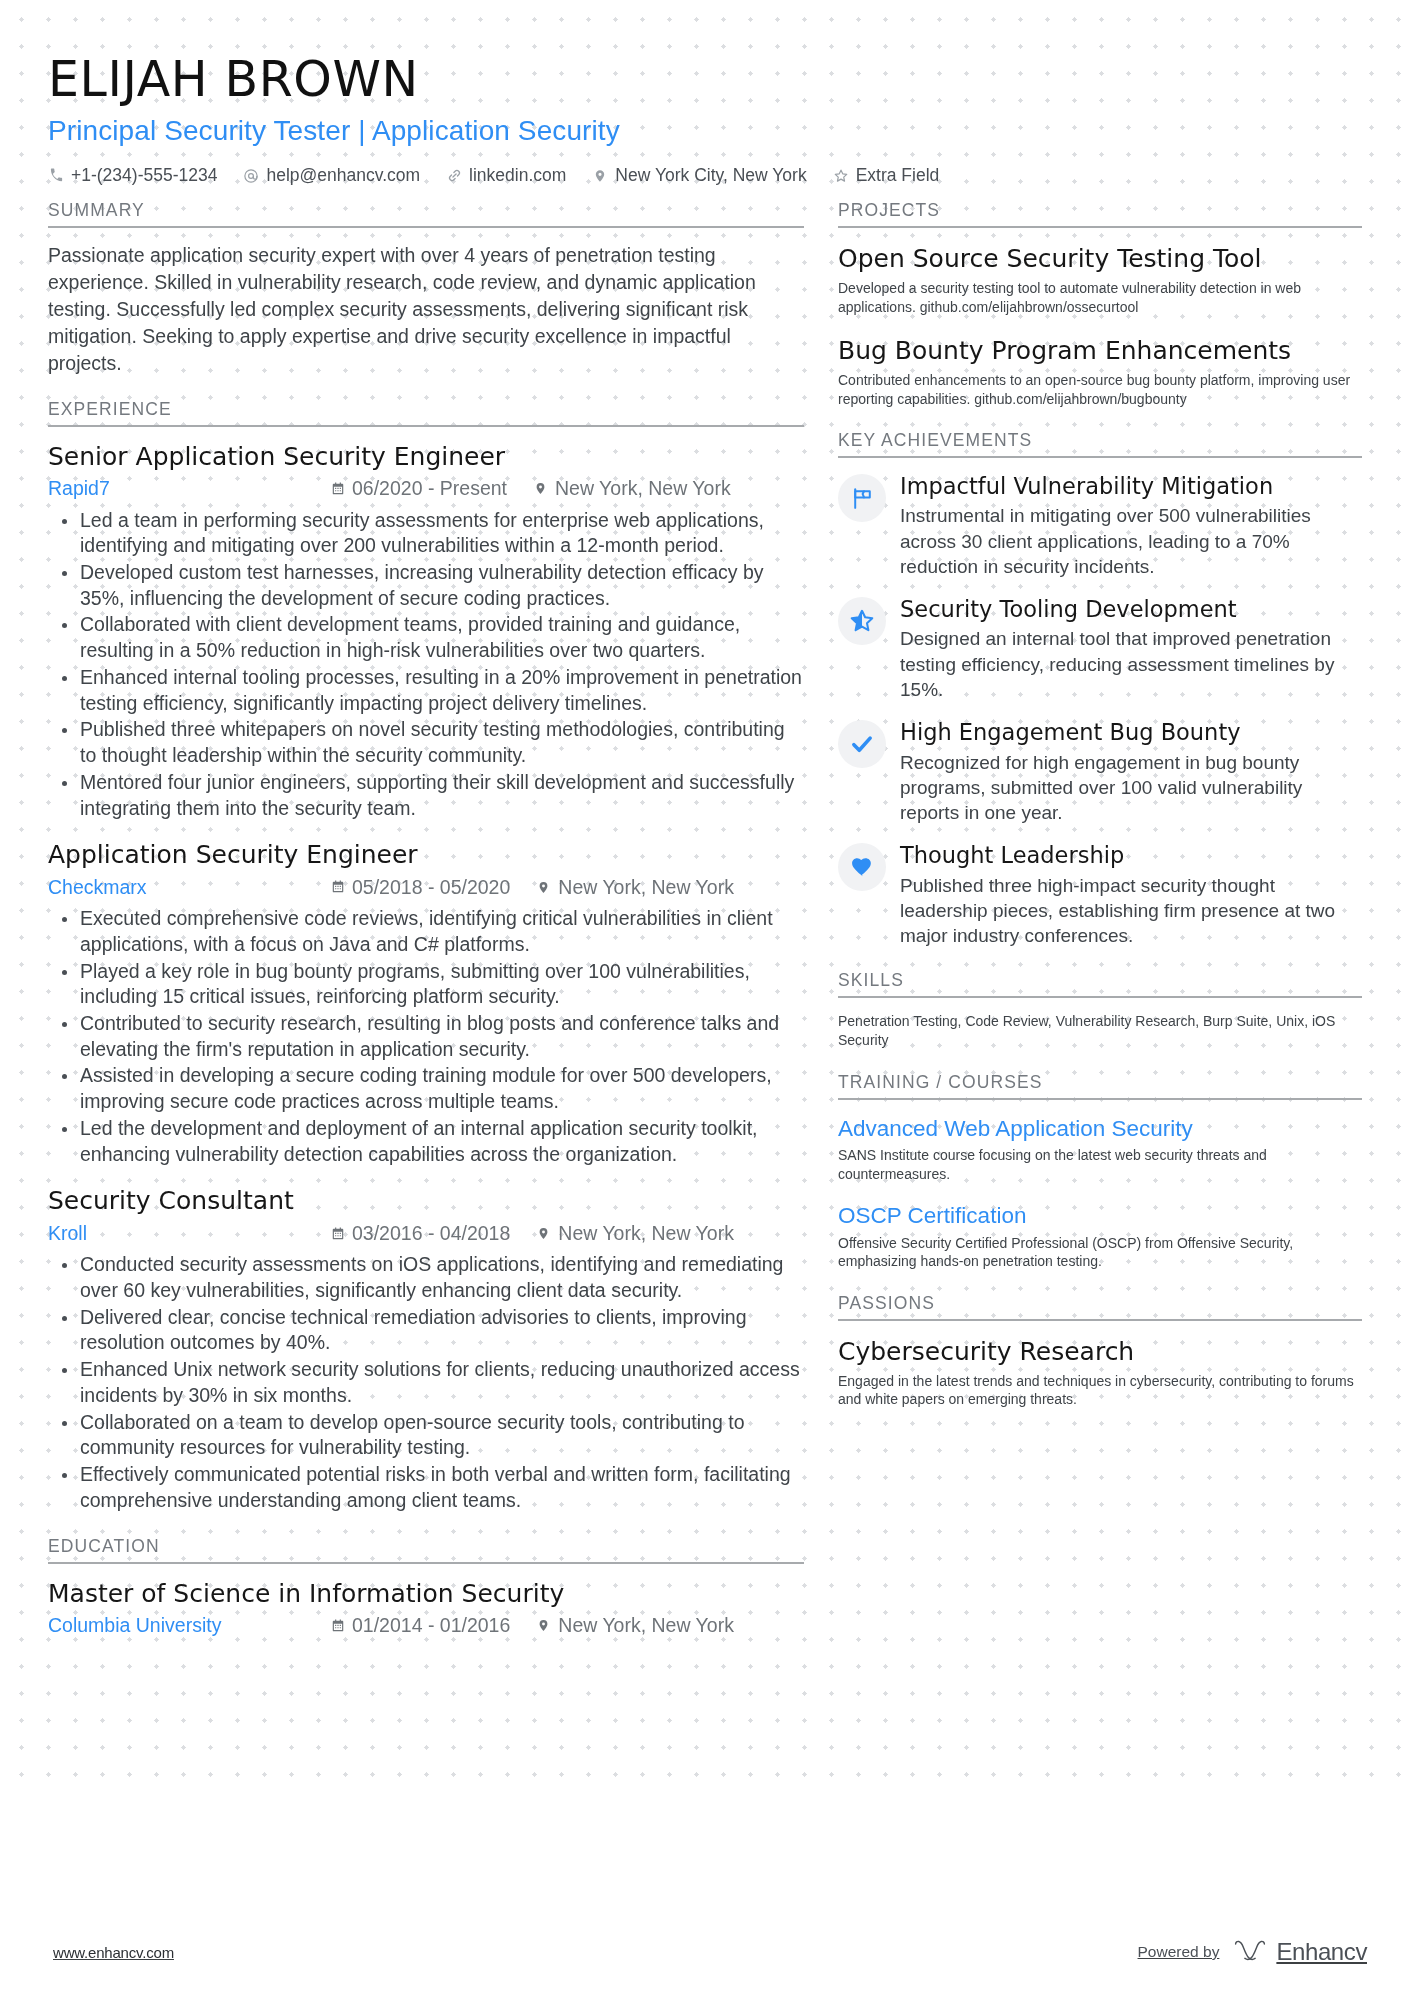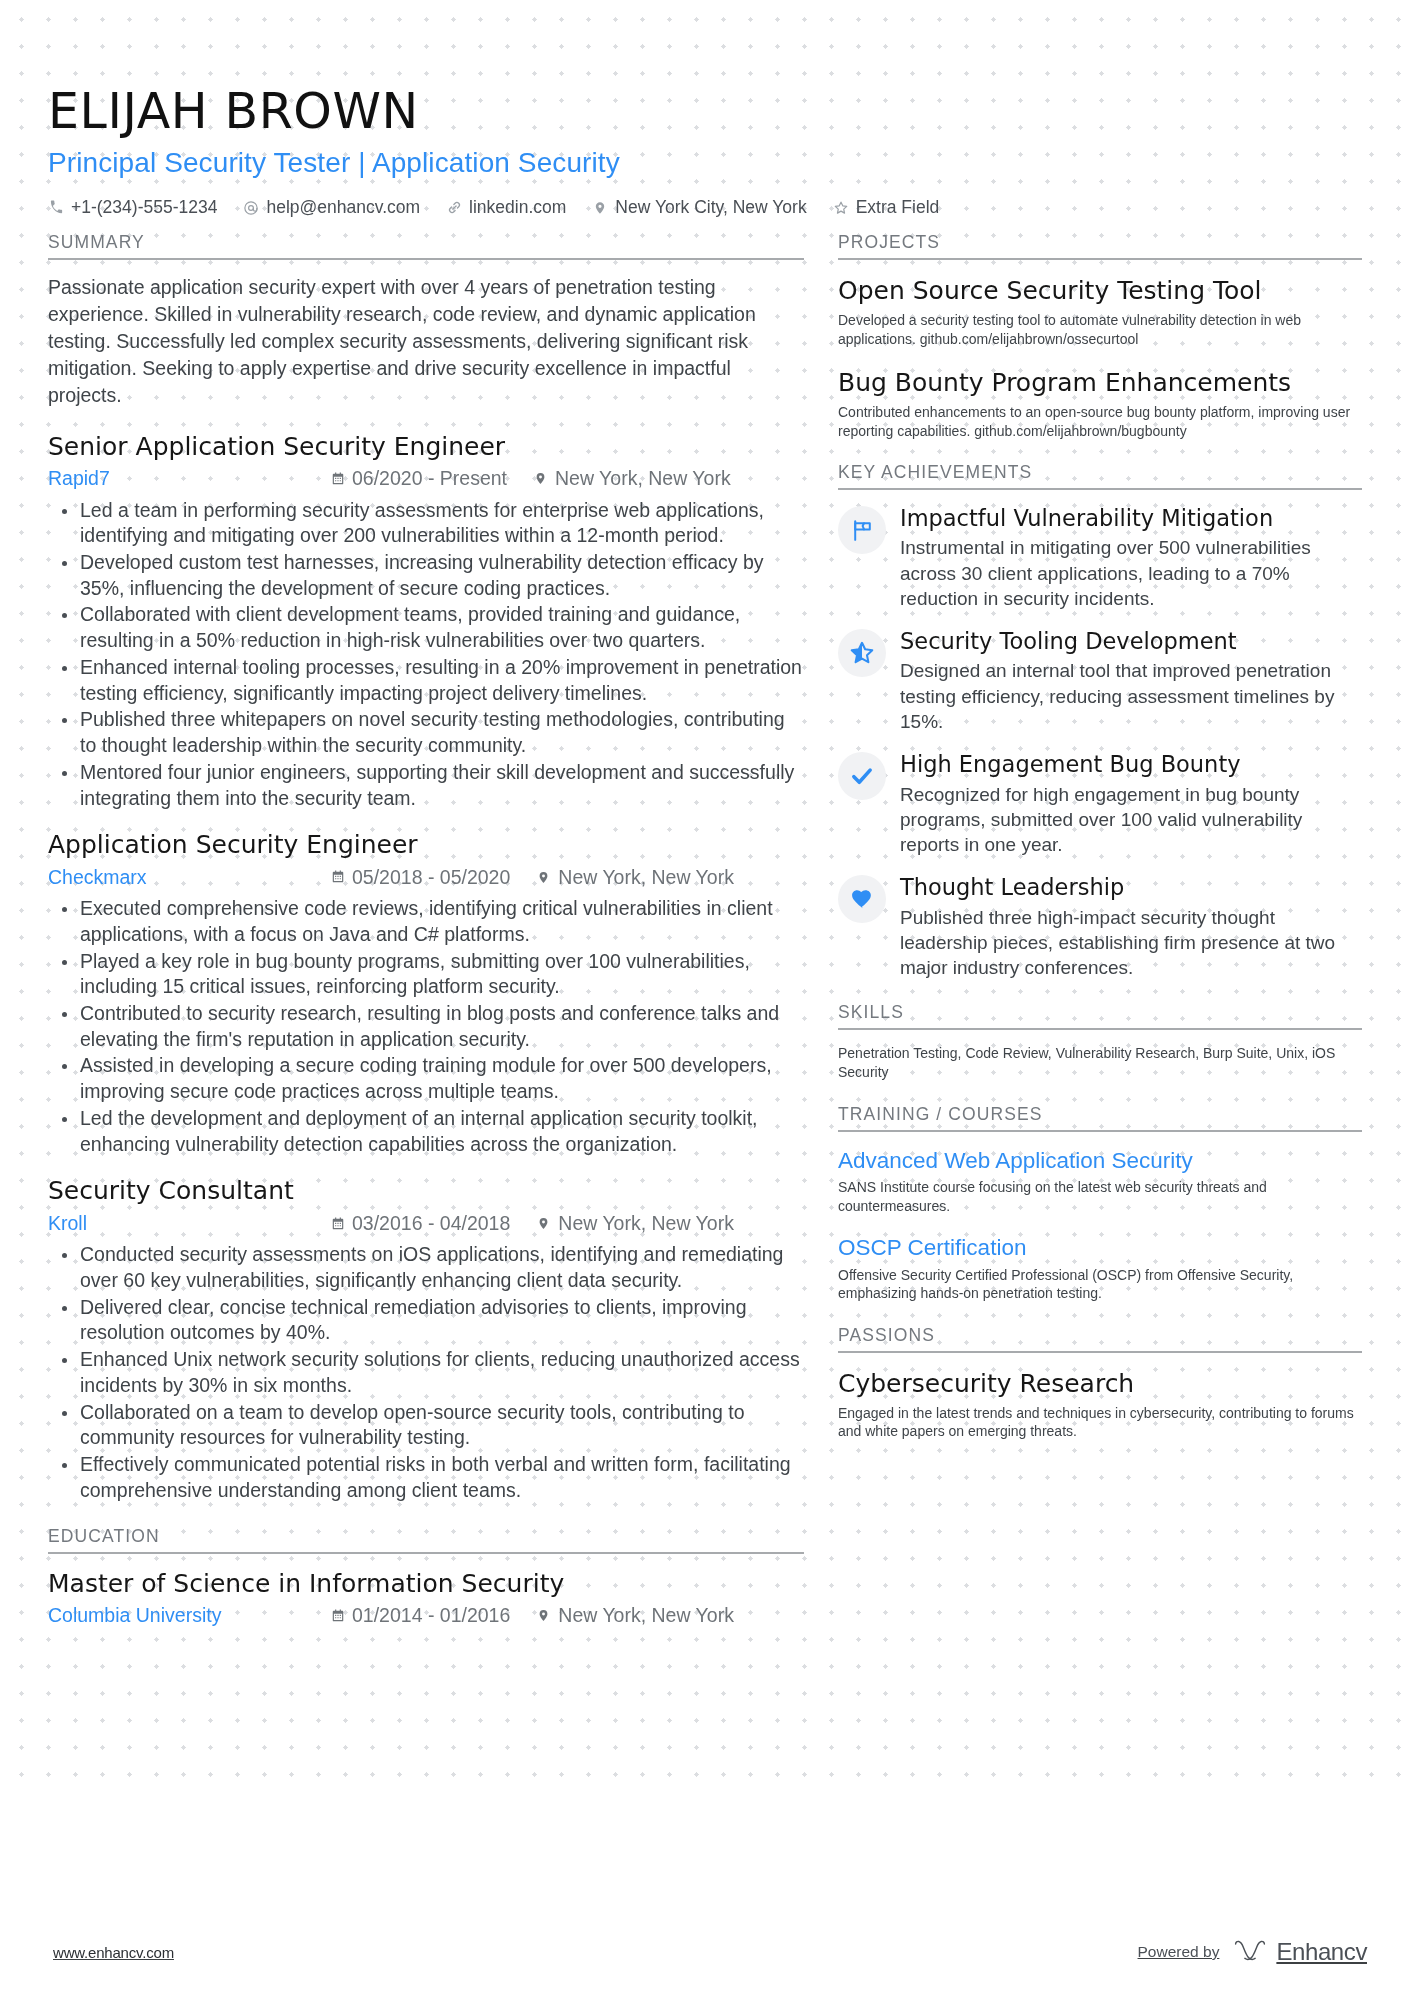--- a/index.html
+++ b/index.html
@@ -29,21 +29,20 @@
     pointer-events: none;
     z-index: 0;
   }
 
   #page {
     position: relative;
     z-index: 1;
     width: 1410px;
     height: 1567px;
     padding: 40px 48px 16px 48px;
-    margin-top: 32px;
   }
 
   
   .hdr-name {
     font-family: "DejaVu Sans", sans-serif;
     font-size: 49px;
     font-weight: 400;
     letter-spacing: 0.6px;
     color: #111111;
     line-height: 1.16;
@@ -332,20 +331,21 @@
   <div class="columns">
 
     <div class="col-left">
 
       <div class="sec">
         <div class="sec-head">SUMMARY</div>
         <div class="summary-text">Passionate application security expert with over 4 years of penetration testing experience. Skilled in vulnerability research, code review, and dynamic application testing. Successfully led complex security assessments, delivering significant risk mitigation. Seeking to apply expertise and drive security excellence in impactful projects.</div>
       </div>
 
       <div class="sec">
+        <div class="sec-head">EXPERIENCE</div>
 
         <div class="entry-block">
           <div class="entry-title">Senior Application Security Engineer</div>
           <div class="entry-meta">
             <span class="entry-company">Rapid7</span>
             <span class="meta-piece">
               <span class="ico">
                 <svg width="14" height="14" viewBox="0 0 24 24" fill="currentColor">
                     <path d="M7 1v2H4.5A1.5 1.5 0 0 0 3 4.5v15A1.5 1.5 0 0 0 4.5 21h15a1.5 1.5 0 0 0 1.5-1.5v-15A1.5 1.5 0 0 0 19.5 3H17V1h-2v2H9V1H7zM5 8h14v11H5V8zm2 2v2h2v-2H7zm4 0v2h2v-2h-2zm4 0v2h2v-2h-2zM7 14v2h2v-2H7zm4 0v2h2v-2h-2zm4 0v2h2v-2h-2z"></path>
                   </svg>

